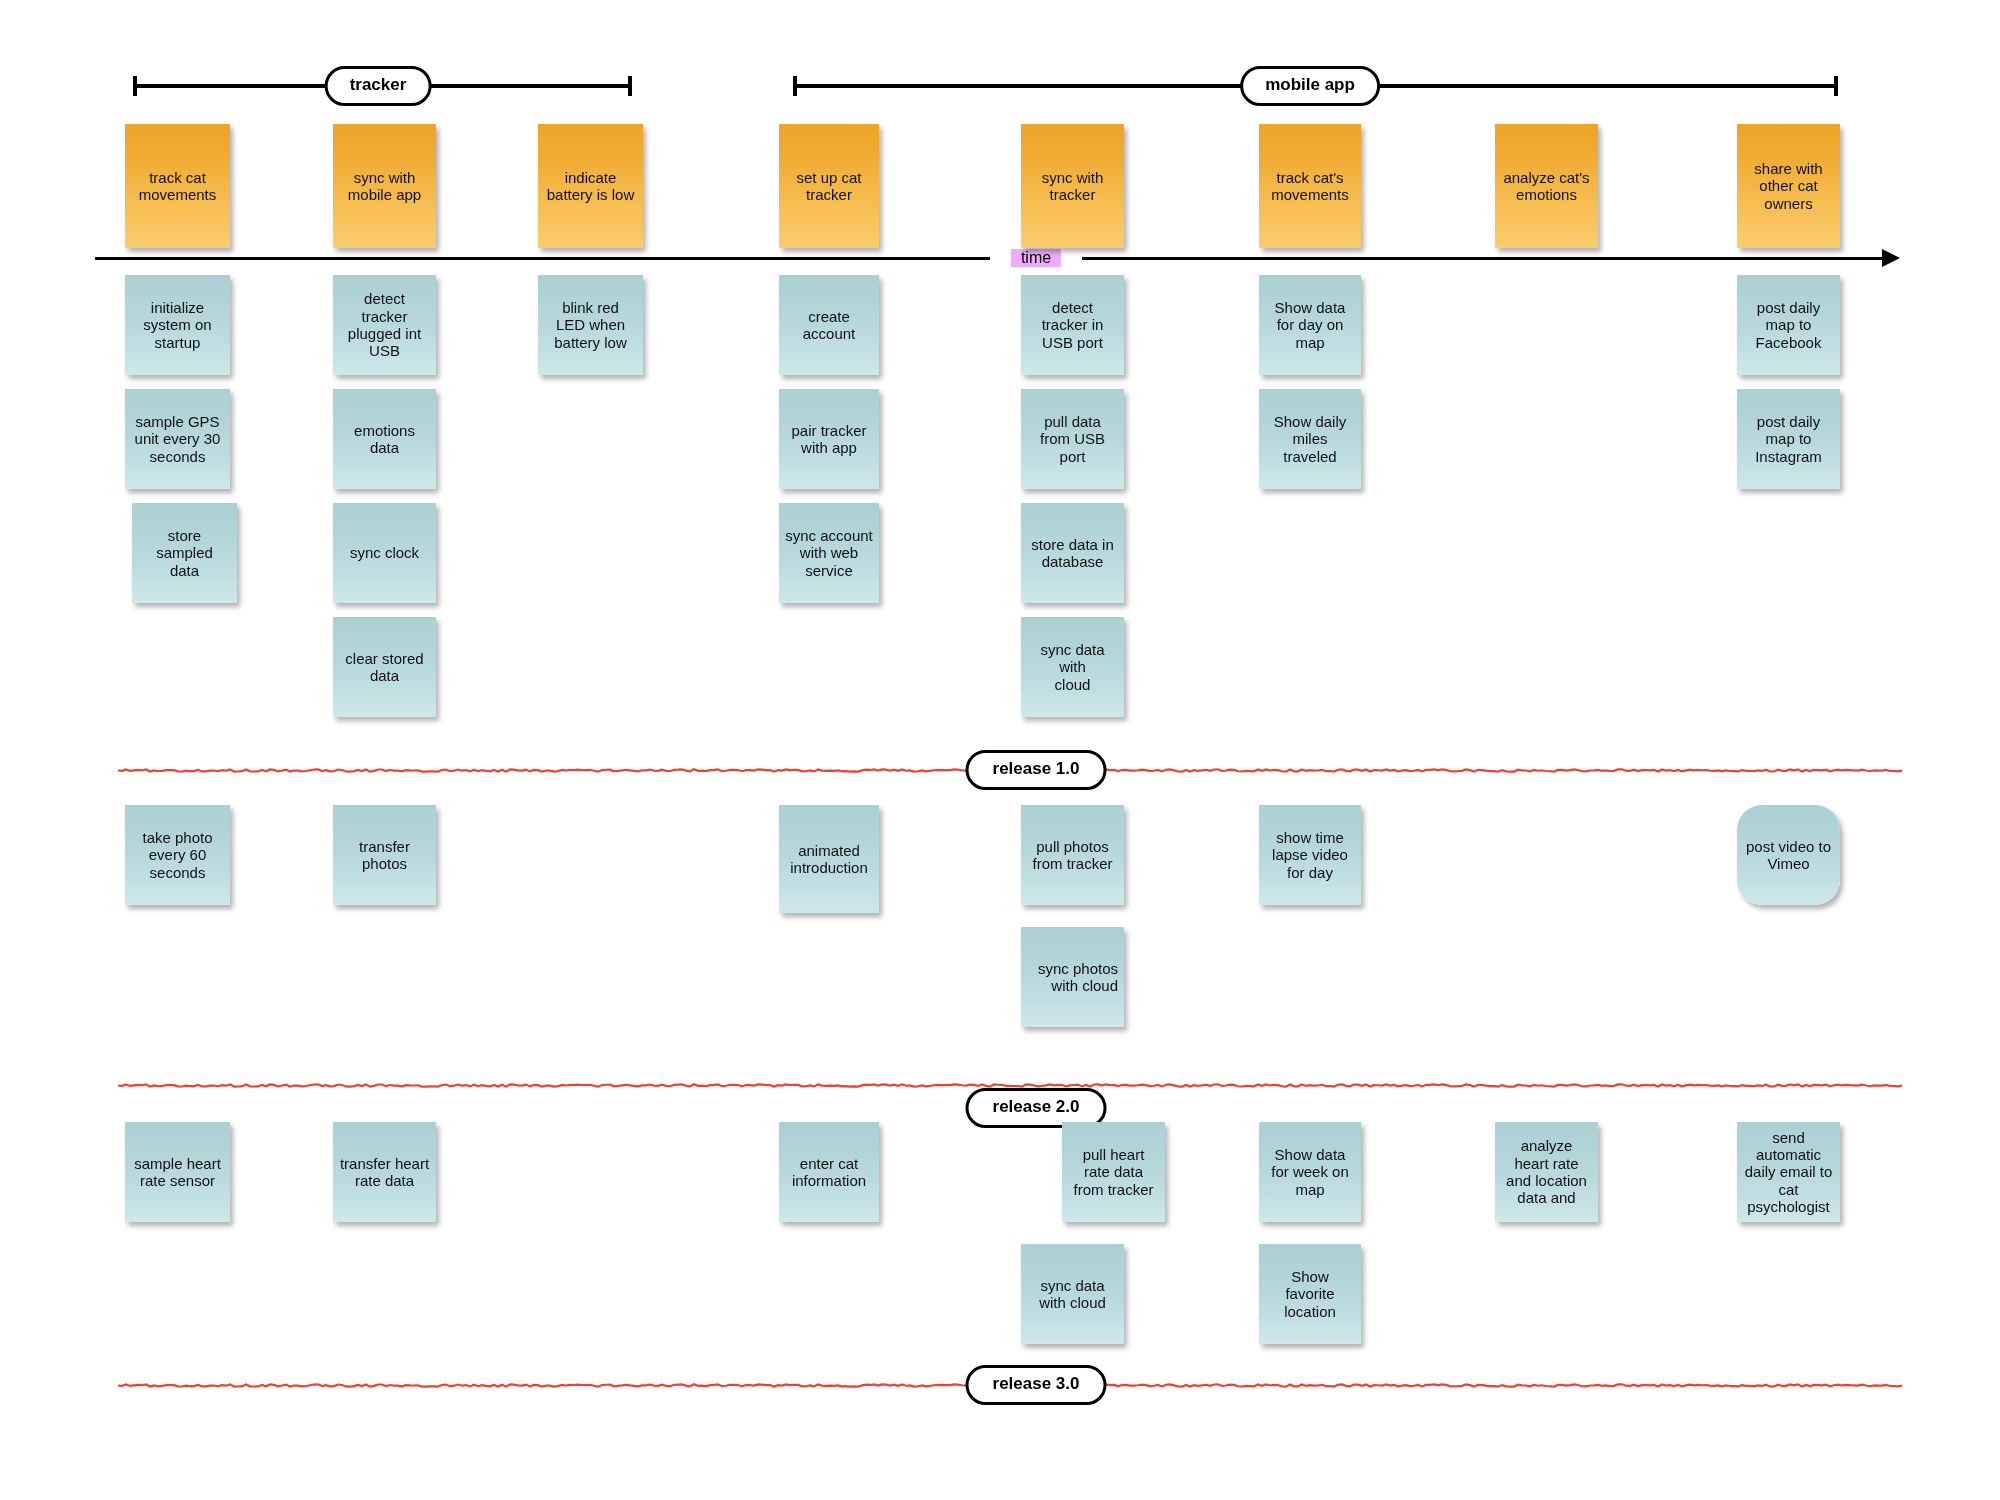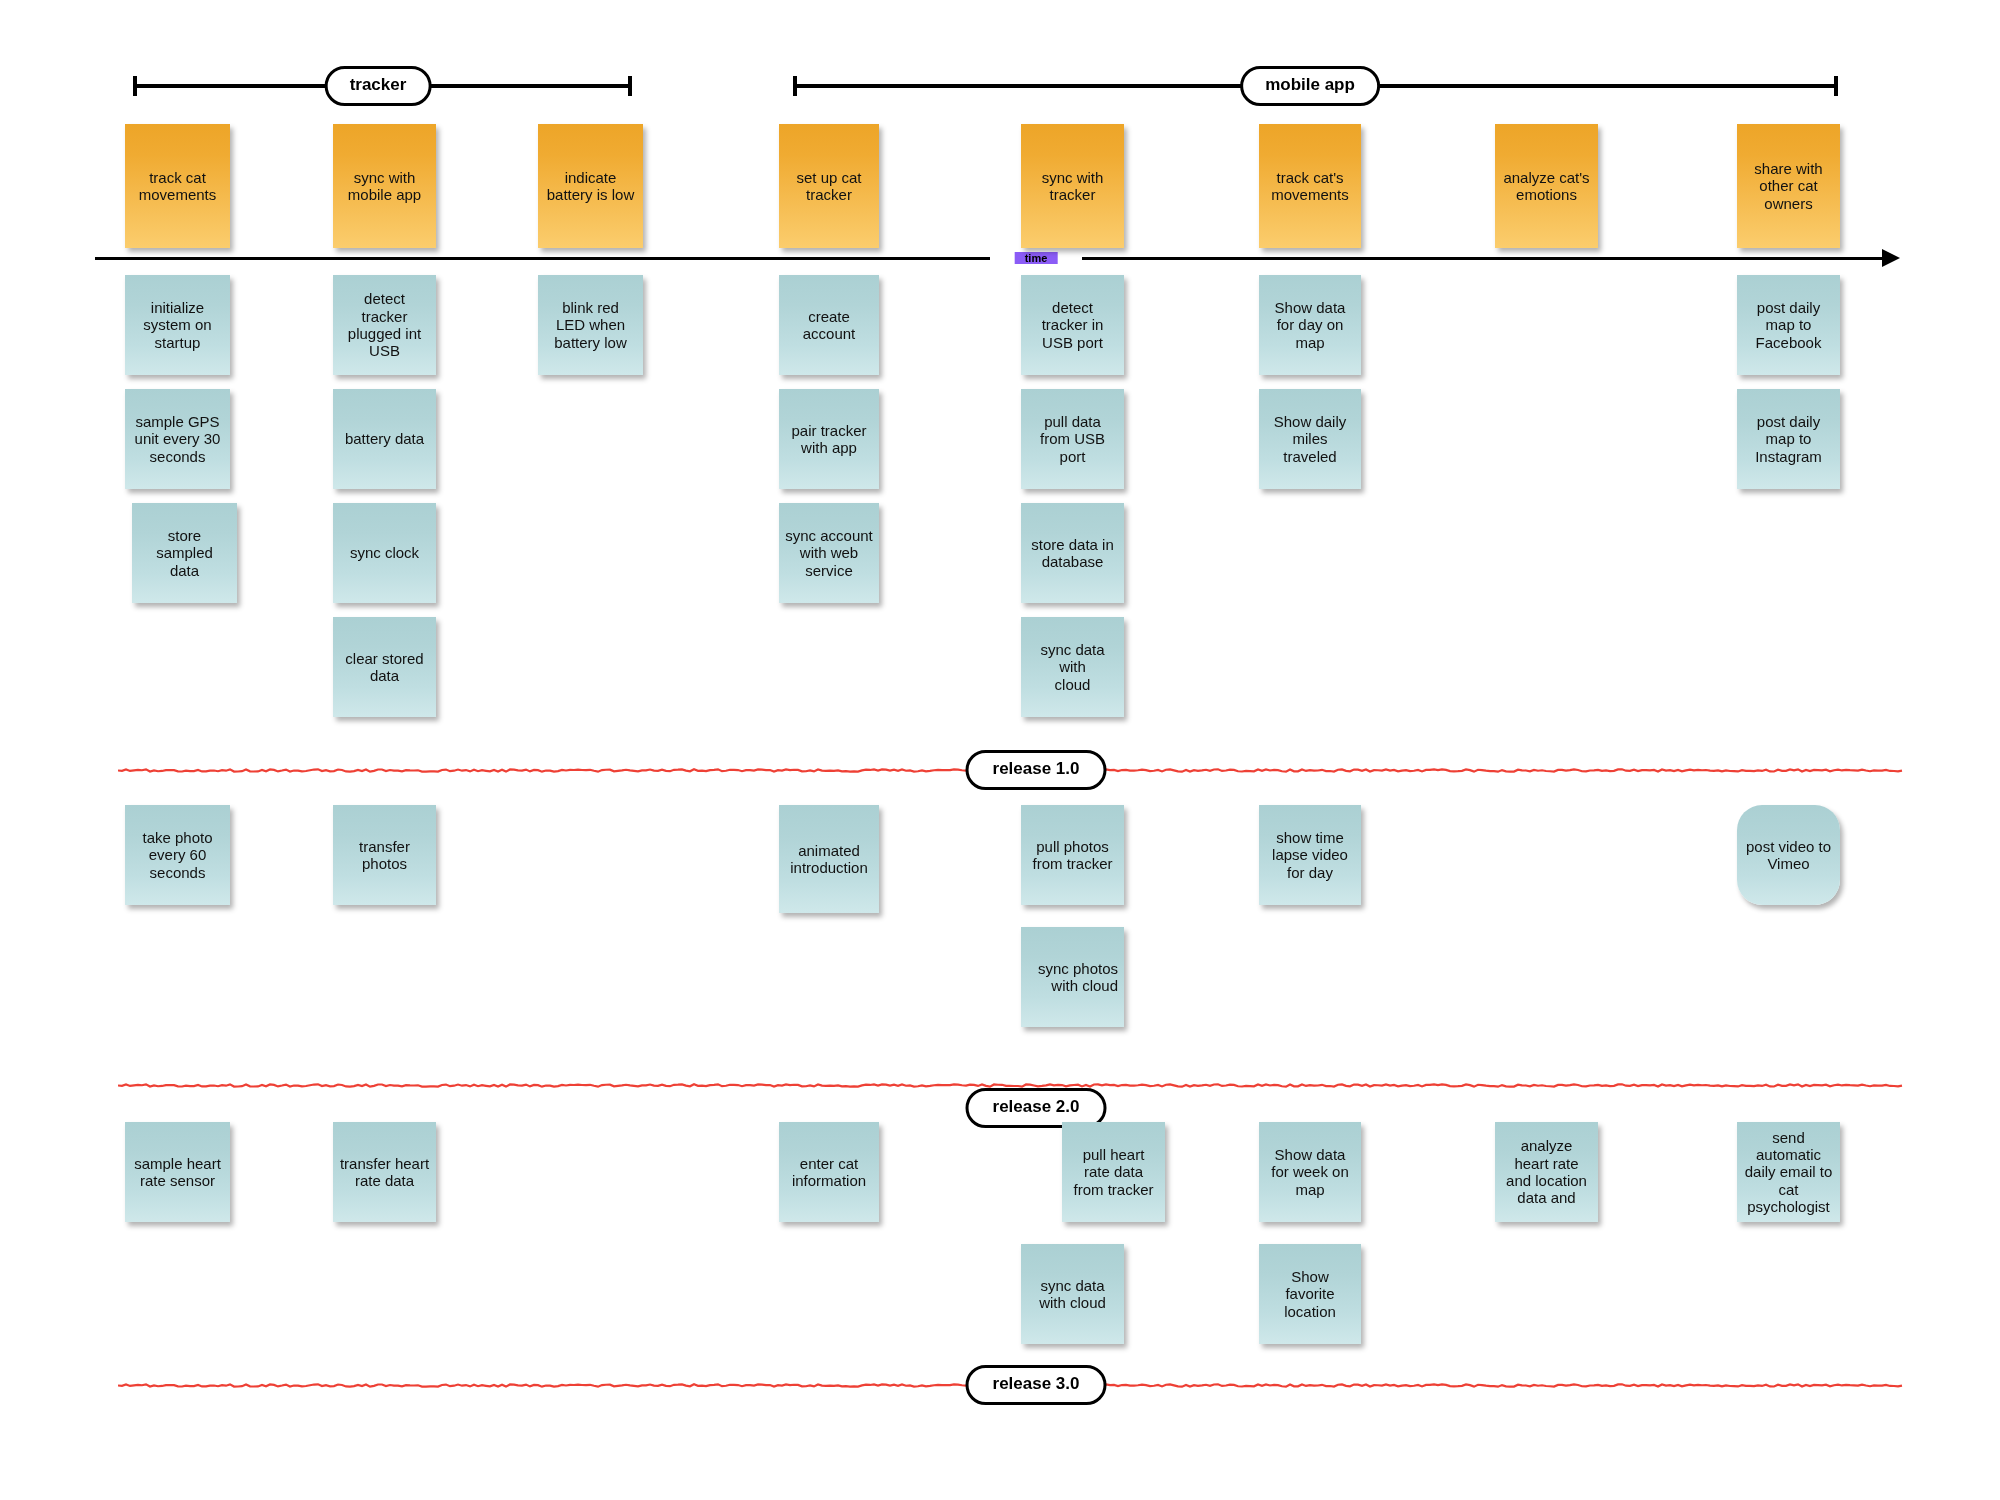--- a/index.html
+++ b/index.html
@@ -52,23 +52,23 @@
   }
 
   
   .time-axis {
     position: absolute;
     height: 3px;
     background: #000000;
   }
   .time-label {
     position: absolute;
-    background: #8b5cf6;
-    font-size: 11px;
-    font-weight: bold;
+    background: #f0abfc;
+    font-size: 16px;
+    font-weight: normal;
     color: #000000;
     padding: 0 10px;
     transform: translate(-50%, -50%);
     white-space: nowrap;
   }
   .time-arrow {
     position: absolute;
     width: 0; height: 0;
     border-top: 9px solid transparent;
     border-bottom: 9px solid transparent;
@@ -187,21 +187,21 @@
     <div class="card story" style="left: 125px; top: 389px; width: 105px; height: 100px;">
       <span>sample GPS<br>unit every 30<br>seconds</span>
     </div>
     <div class="card story" style="left: 132px; top: 503px; width: 105px; height: 100px;">
       <span>store<br>sampled<br>data</span>
     </div>
     <div class="card story" style="left: 333px; top: 275px; width: 103px; height: 100px;">
       <span>detect<br>tracker<br>plugged int<br>USB</span>
     </div>
     <div class="card story" style="left: 333px; top: 389px; width: 103px; height: 100px;">
-      <span>battery data</span>
+      <span>emotions data</span>
     </div>
     <div class="card story" style="left: 333px; top: 503px; width: 103px; height: 100px;">
       <span>sync clock</span>
     </div>
     <div class="card story" style="left: 333px; top: 617px; width: 103px; height: 100px;">
       <span>clear stored<br>data</span>
     </div>
     <div class="card story" style="left: 538px; top: 275px; width: 105px; height: 100px;">
       <span>blink red<br>LED when<br>battery low</span>
     </div>

